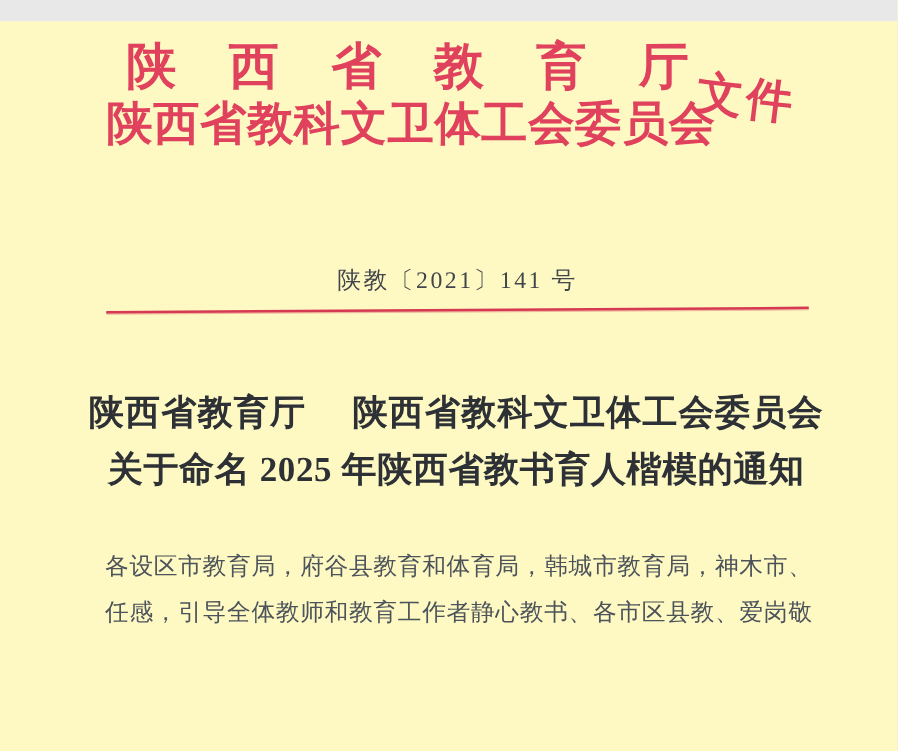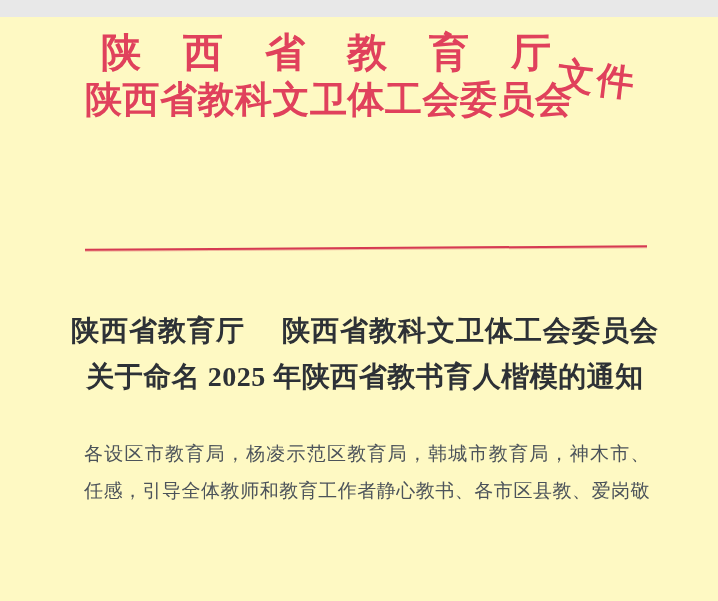--- a/index.html
+++ b/index.html
@@ -131,29 +131,30 @@
 <body>
 
 <div class="page">
 
   <header>
     <div class="org1">陕西省教育厅</div>
     <div class="org2">陕西省教科文卫体工会委员会</div>
     <div class="wenjian">文件</div>
   </header>
 
+  <div class="docnum">陕教〔2021〕141 号</div>
 
   <div class="redline"></div>
 
   <div class="title">
     <div class="t1">
       <span>陕西省教育厅</span>
       <span>陕西省教科文卫体工会委员会</span>
     </div>
     <div class="t2">关于命名 2025 年陕西省教书育人楷模的通知</div>
   </div>
 
   <div class="bodytext">
-    <p class="bl just">各设区市教育局，杨凌示范区教育局，韩城市教育局，神木市、</p>
+    <p class="bl just">各设区市教育局，府谷县教育和体育局，韩城市教育局，神木市、</p>
     <p class="bl just">任感，引导全体教师和教育工作者静心教书、各市区县教、爱岗敬</p>
   </div>
 
 </div>
 
 </body></html>

